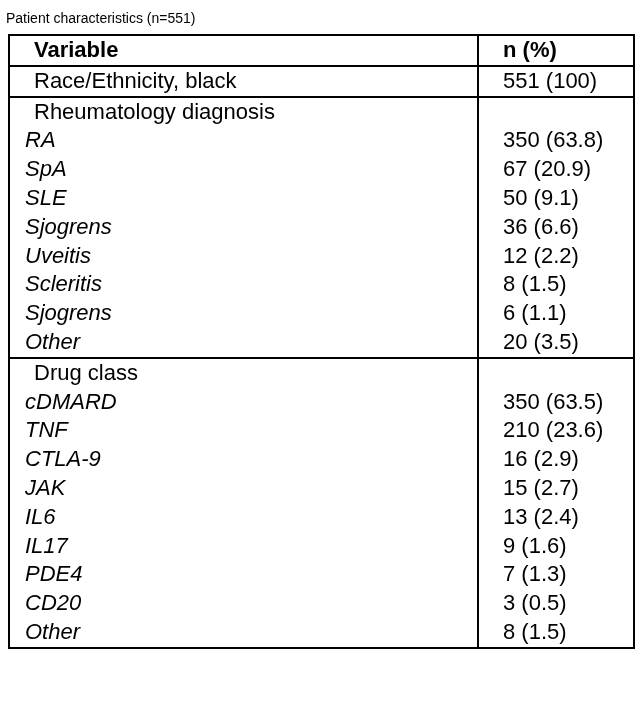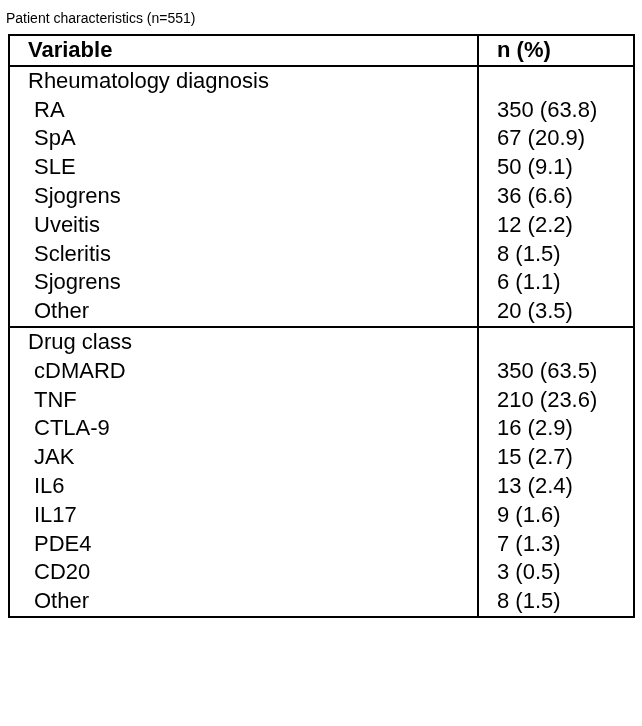--- a/index.html
+++ b/index.html
@@ -38,26 +38,27 @@
     padding: 0;
     vertical-align: top;
     text-align: left;
     font-size: 22px;
     font-weight: normal;
   }
   thead th { font-weight: bold; }
   .line {
     height: 28.8px;
     line-height: 28.8px;
-    padding-left: 18px;
+    padding-left: 24px;
     white-space: nowrap;
     overflow: hidden;
   }
   .line.indent {
-    padding-left: 24px;
+    padding-left: 15px;
+    font-style: italic;
   }
 </style>
 </head>
 <body>
 
 <div class="title">Patient characteristics (n=551)</div>
 
 <table class="char-table">
   <colgroup>
     <col class="c1">
@@ -67,20 +68,28 @@
     <tr>
       <th>
         <div class="line">Variable</div>
       </th>
       <th>
         <div class="line">n (%)</div>
       </th>
     </tr>
   </thead>
   <tbody>
+    <tr>
+      <td>
+        <div class="line">Race/Ethnicity, black</div>
+      </td>
+      <td>
+        <div class="line">551 (100)</div>
+      </td>
+    </tr>
 
     <tr>
       <td>
         <div class="line">Rheumatology diagnosis</div>
         <div class="line indent">RA</div>
         <div class="line indent">SpA</div>
         <div class="line indent">SLE</div>
         <div class="line indent">Sjogrens</div>
         <div class="line indent">Uveitis</div>
         <div class="line indent">Scleritis</div>

